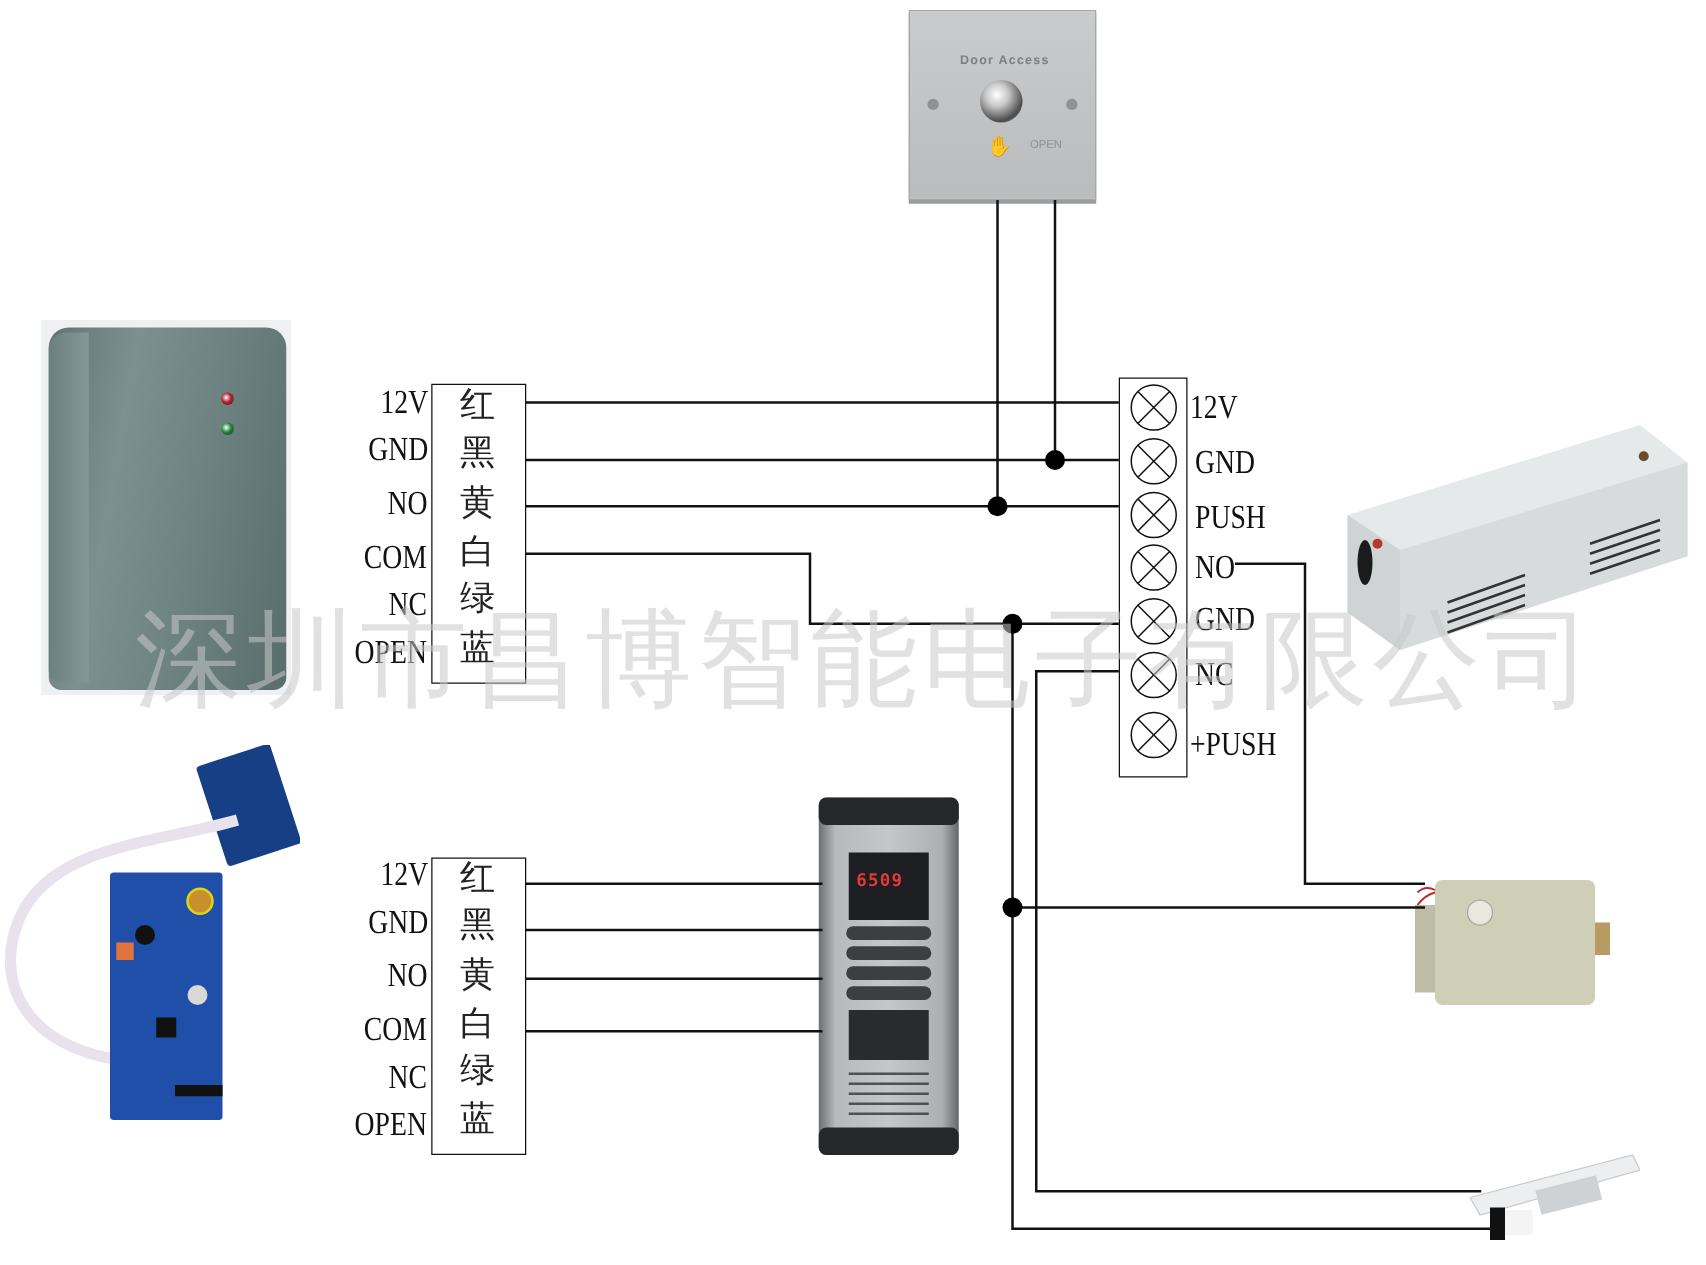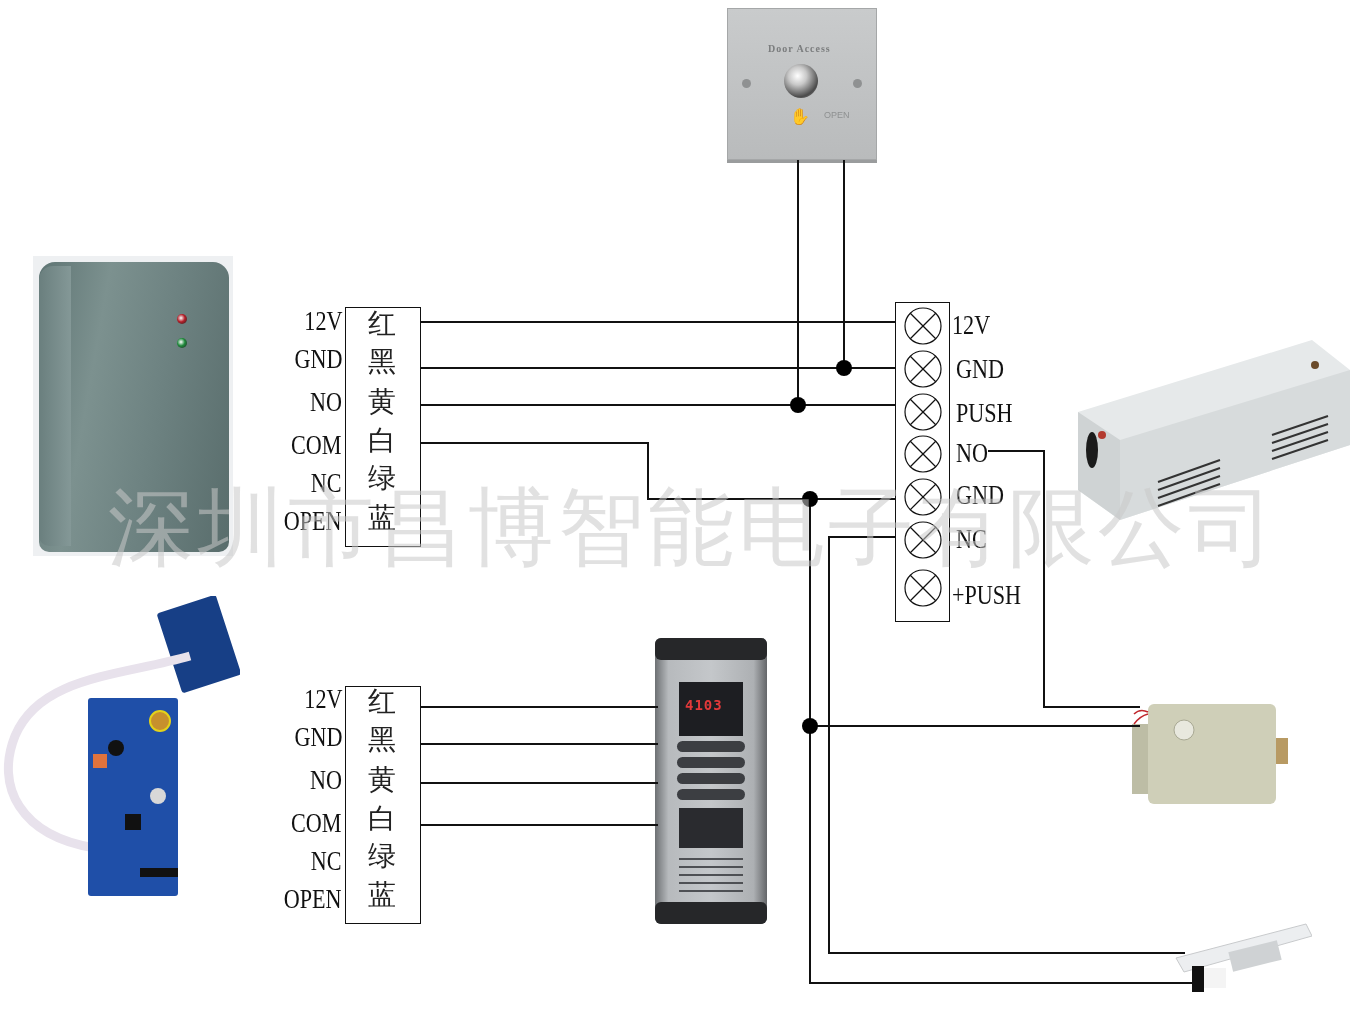--- a/index.html
+++ b/index.html
@@ -22,21 +22,21 @@
         background: linear-gradient(100deg, #5e7473 0%, #7c918f 30%, #6d8281 60%, #596d6c 100%); }
   .reader .flap { position:absolute; left: 6px; top: 10px; width: 32px; height: 280px; border-radius: 14px 0 0 10px;
         background: linear-gradient(90deg, #6a7f7e, #849897); }
   .led { position:absolute; width: 10px; height: 10px; border-radius: 50%; }
   .exitbtn { left: 727px; top: 8px; width: 148px; height: 150px;
         background: linear-gradient(180deg, #c9cbcc 0%, #b9bbbc 100%); border: 1px solid #a5a7a8; box-shadow: 0 3px 0 #9a9c9d; }
   .exitbtn .knob { position:absolute; left: 56px; top: 55px; width: 34px; height: 34px; border-radius: 50%;
         background: radial-gradient(circle at 40% 35%, #fff 0%, #c9c9c9 30%, #4b4b4b 70%, #9c9c9c 100%); }
   .exitbtn .hole { position:absolute; width: 9px; height: 9px; border-radius:50%; background:#8f9192; top: 70px; }
   .exitbtn .brand { position:absolute; left: 40px; top: 34px; font-size: 10px; font-weight: bold; color:#7b7d7e;
-        font-family: Liberation Serif, serif; letter-spacing: 1px; }
+        font-family: Liberation Sans, sans-serif; letter-spacing: 1px; }
   .exitbtn .exit { position:absolute; left: 96px; top: 101px; font-size: 9px; color:#8e9091; font-family: "Liberation Sans", sans-serif; }
   .psu { left: 1050px; top: 330px; width: 312px; height: 212px; }
   .board { left: 0px; top: 596px; width: 240px; height: 310px; }
   .intercom { left: 655px; top: 638px; width: 112px; height: 286px; border-radius: 6px;
         background: linear-gradient(90deg, #6d7073 0%, #b7babd 12%, #c4c7ca 50%, #adb0b3 88%, #646669 100%); }
   .intercom .cap { position:absolute; left:0; width:112px; height: 22px; background:#262729; border-radius: 6px; }
   .intercom .screen { position:absolute; left: 24px; top: 44px; width: 64px; height: 54px; background:#1d1e22; }
   .intercom .digits { position:absolute; left: 6px; top: 15px; font-family: "DejaVu Sans Mono", monospace; font-size: 14px; color:#e2393a; font-weight: bold; letter-spacing: 1px; }
   .intercom .key { position:absolute; width: 68px; height: 11px; left: 22px; border-radius: 6px; background:#3c3e42; }
   .intercom .card { position:absolute; left: 24px; top: 170px; width: 64px; height: 40px; background:#2a2b2f; }
@@ -71,21 +71,21 @@
   <circle cx="116" cy="152" r="8" fill="#111"></circle>
   <rect x="93" y="158" width="14" height="14" fill="#e0733d"></rect>
   <circle cx="158" cy="200" r="8" fill="#d8d8d8"></circle>
   <rect x="125" y="218" width="16" height="16" fill="#111"></rect>
   <rect x="140" y="272" width="38" height="9" fill="#111"></rect>
 </svg>
 
 <div class="abs intercom">
   <div class="cap" style="top:0"></div>
   <div class="screen">
-    <span class="digits">4103</span>
+    <span class="digits">6509</span>
   </div>
   <div class="key" style="top:103px"></div>
   <div class="key" style="top:119px"></div>
   <div class="key" style="top:135px"></div>
   <div class="key" style="top:151px"></div>
   <div class="card"></div>
   <div class="grill" style="top:220px"></div>
   <div class="grill" style="top:228px"></div>
   <div class="grill" style="top:236px"></div>
   <div class="grill" style="top:244px"></div>

